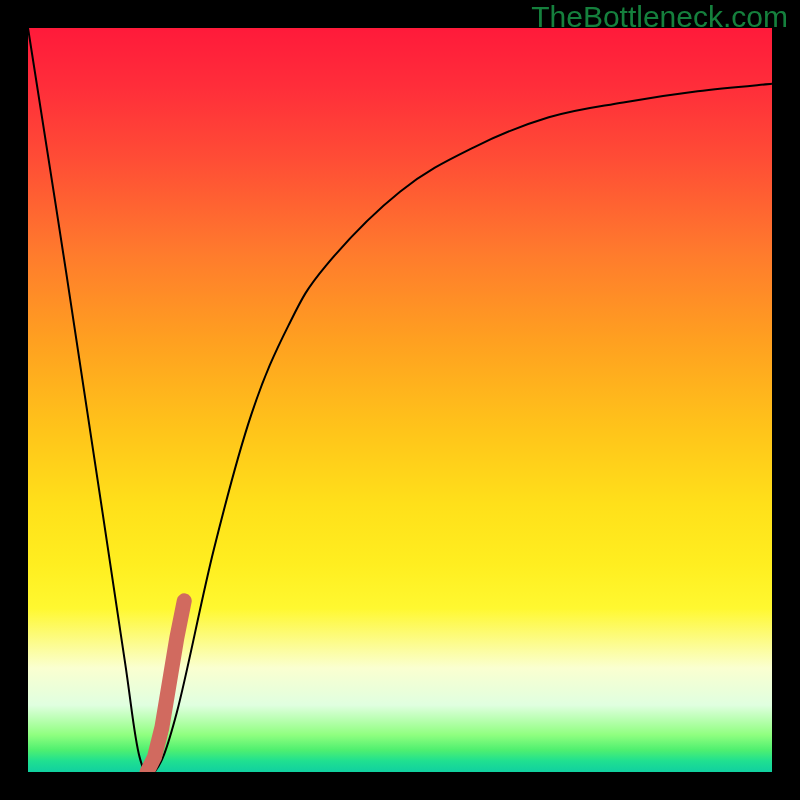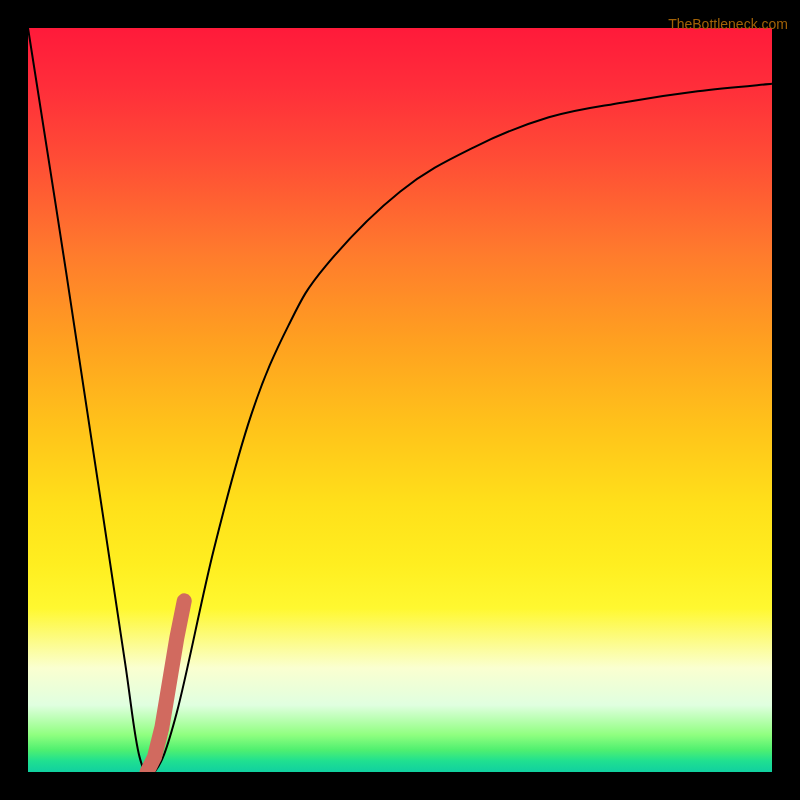--- a/index.html
+++ b/index.html
@@ -6,24 +6,24 @@
   body {
     width: 800px;
     height: 800px;
     background: #000;
     position: relative;
     overflow: hidden;
     font-family: Arial, sans-serif;
   }
   .watermark {
     position: absolute;
-    top: 16px;
+    top: 0;
     right: 12px;
-    color: #a16207;
-    font-size: 14px;
+    color: #15803d;
+    font-size: 30px;
     font-weight: 500;
     z-index: 10;
   }
   .plot-area {
     position: absolute;
     left: 28px;
     top: 28px;
     width: 744px;
     height: 744px;
     background: linear-gradient(to bottom,

